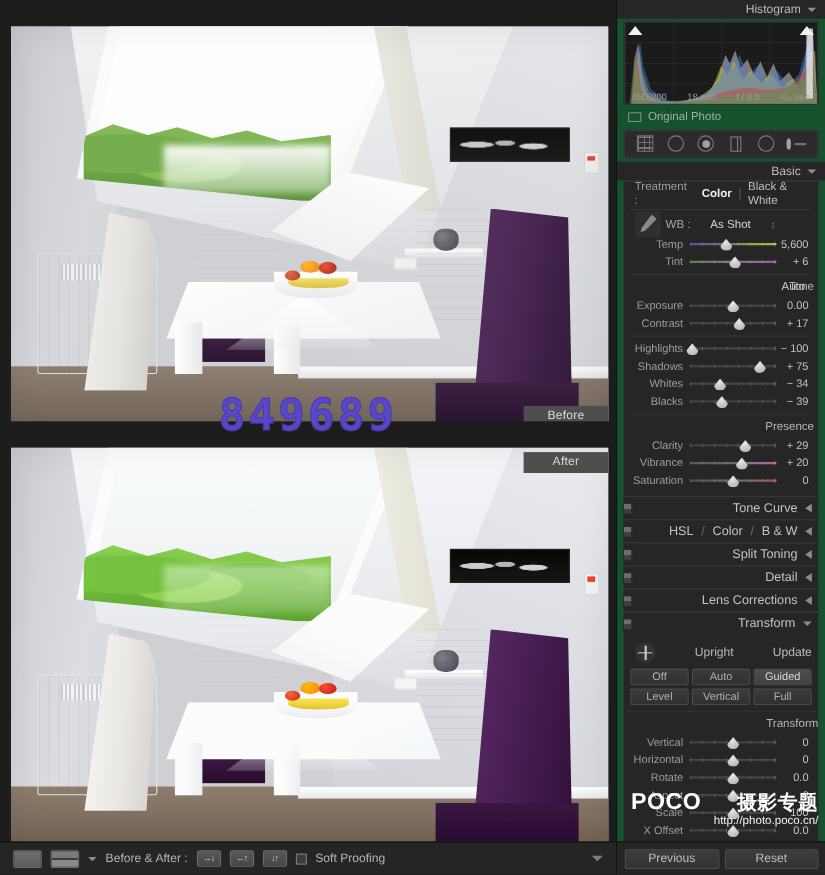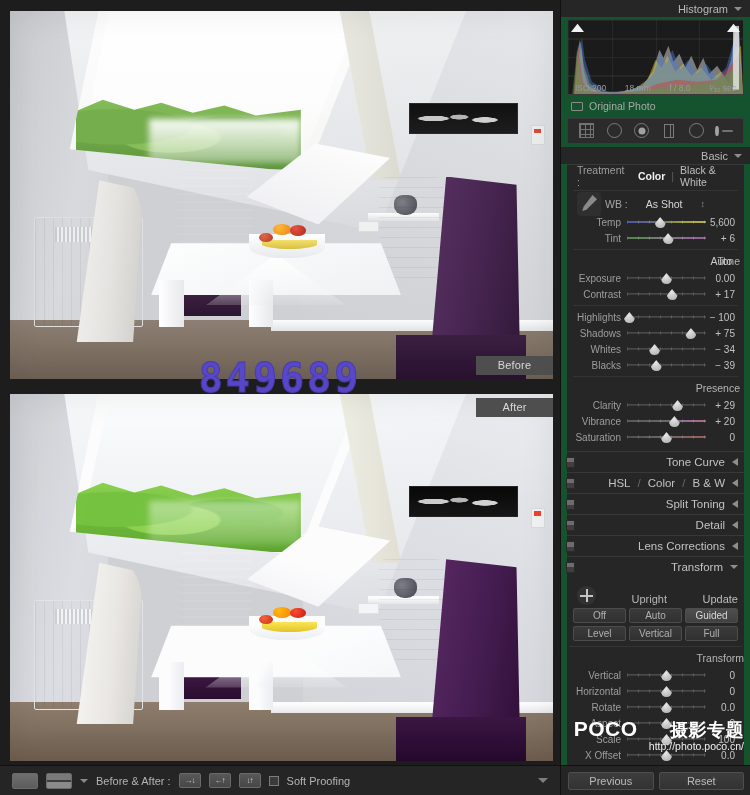--- a/index.html
+++ b/index.html
@@ -21,21 +21,21 @@
   .img-stage {
     position: absolute; left: 0; right: 0;
     background: #1d1d1d;
     padding: 11px 7px 4px 10px;
   }
   #stage-before { top: 0; height: 383px; }
   #stage-after  { top: 383px; height: 382px; }
 
   .photo {
     position: relative; width: 100%; height: 100%;
-    overflow: hidden; background: #cfd0d3;
+    overflow: hidden; background: #cfd0d3; margin-top: 13px;
   }
 
   
   .scene { position: absolute; inset: 0; }
   .wall-left {
     position: absolute; left: 0; top: 0; width: 18%; height: 100%;
     background: linear-gradient(100deg, #c9cace 0%, #d8d9dd 60%, #d2d3d7 100%);
   }
   .wall-right {
     position: absolute; right: 0; top: 0; width: 46%; height: 100%;
@@ -417,21 +417,21 @@
     background:#262626; position:relative;
   }
   .collapsed .tri-l {
     width:0;height:0;border-top:4px solid transparent;border-bottom:4px solid transparent;
     border-right:6px solid #8d8d8d;
   }
   .hsl-sep { color:#6b6b6b; }
 
   .upright-box { padding: 4px 6px 2px 6px; }
   .upright-head {
-    display:flex; align-items:flex-end; height: 24px; position:relative;
+    display:flex; align-items:center; height: 24px; position:relative;
     color:#b7b7b7; font-size:11px;
   }
   .up-icon {
     width:19px;height:19px;border-radius:50%;background:#323232;
     position:relative; margin-left: 4px;
   }
   .up-icon:before, .up-icon:after {
     content:""; position:absolute; background:#c6c6c6;
   }
   .up-icon:before { left:9px; top:3px; width:1.5px; height:13px; }

